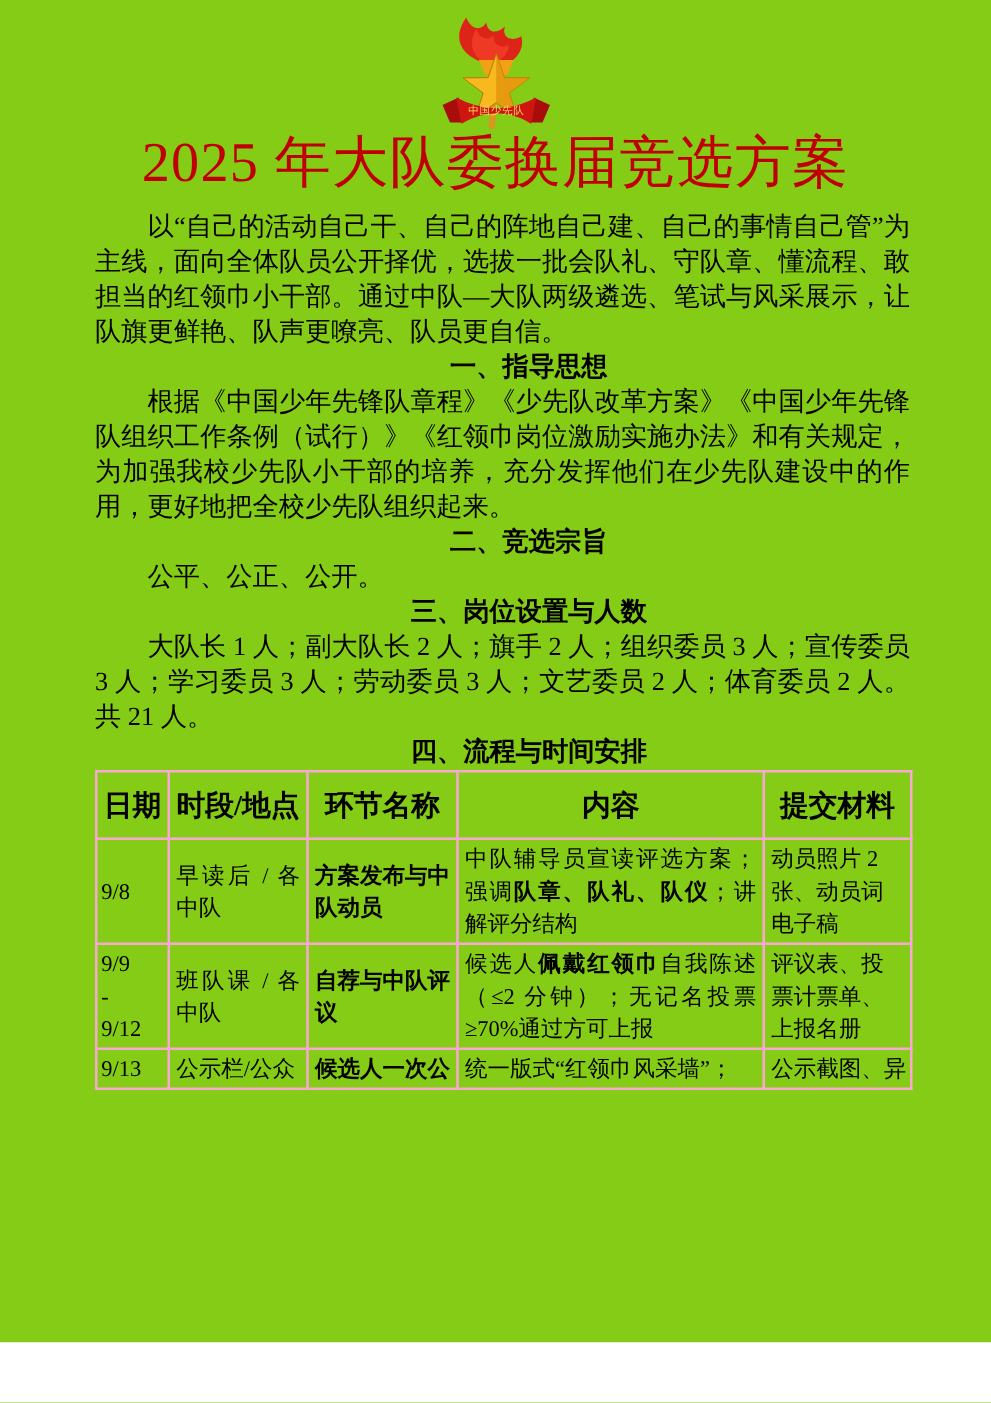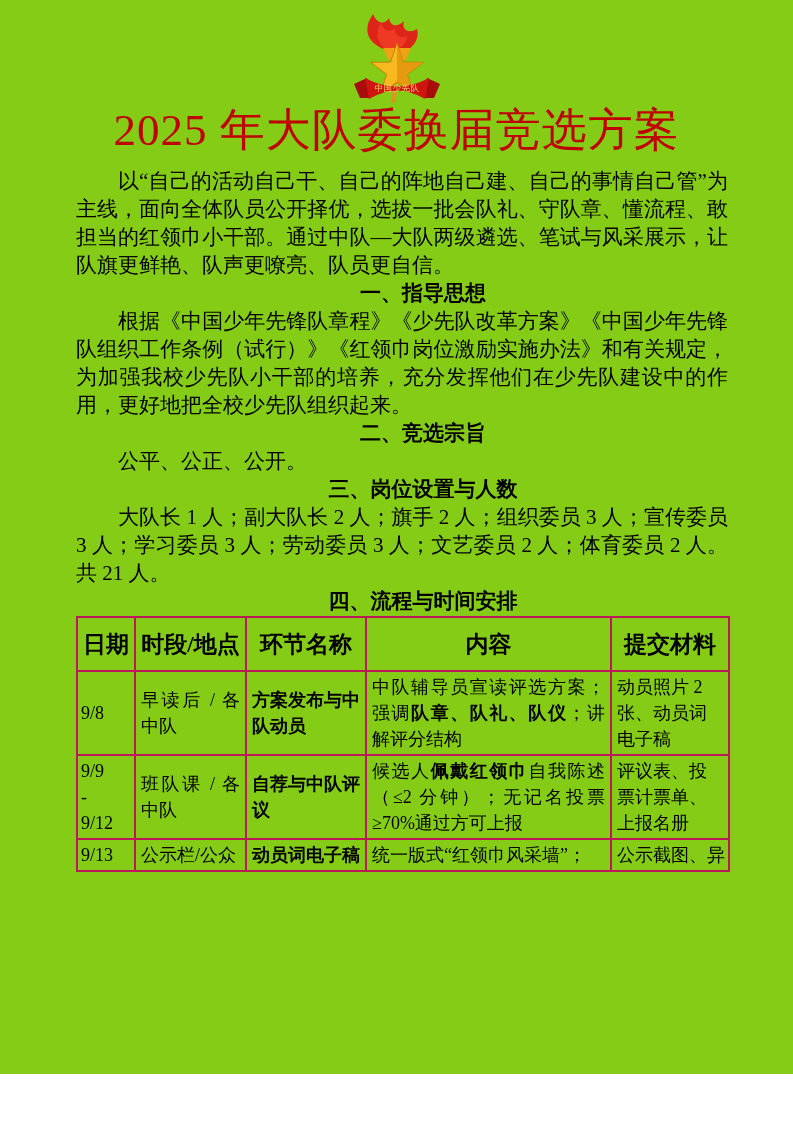--- a/index.html
+++ b/index.html
@@ -55,21 +55,21 @@
   .intro { margin-top: 6px; }
   .heading { font-weight: bold; text-align: center; }
   
   table.schedule {
     border-collapse: collapse;
     table-layout: fixed;
     width: 652px;
     margin-top: 1px;
   }
   table.schedule th, table.schedule td {
-    border: 2px solid #be185d;
+    border: 2px solid #f9a8d4;
     vertical-align: middle;
     overflow: hidden;
     box-sizing: border-box;
   }
   table.schedule th {
     font-size: 23px;
     line-height: 27px;
     font-weight: bold;
     text-align: center;
     padding: 0 5px;
@@ -162,21 +162,21 @@
 -
 9/12</td>
           <td class="c-place">班队课 / 各中队</td>
           <td class="c-stage">自荐与中队评议</td>
           <td class="c-content"><span>候选人</span><span class="b">佩戴红领巾</span><span>自我陈述（≤2 分钟）；无记名投票≥70%通过方可上报</span></td>
           <td class="c-mat">评议表、投票计票单、上报名册</td>
         </tr>
         <tr class="row-cut">
           <td class="c-date">9/13</td>
           <td class="c-place">公示栏/公众</td>
-          <td class="c-stage">动员词电子稿</td>
+          <td class="c-stage">候选人一次公</td>
           <td class="c-content"><span>统一版式“红领巾风采墙”；</span></td>
           <td class="c-mat">公示截图、异</td>
         </tr>
       </tbody>
     </table>
 
   </div>
 </div>
 
 </body></html>

